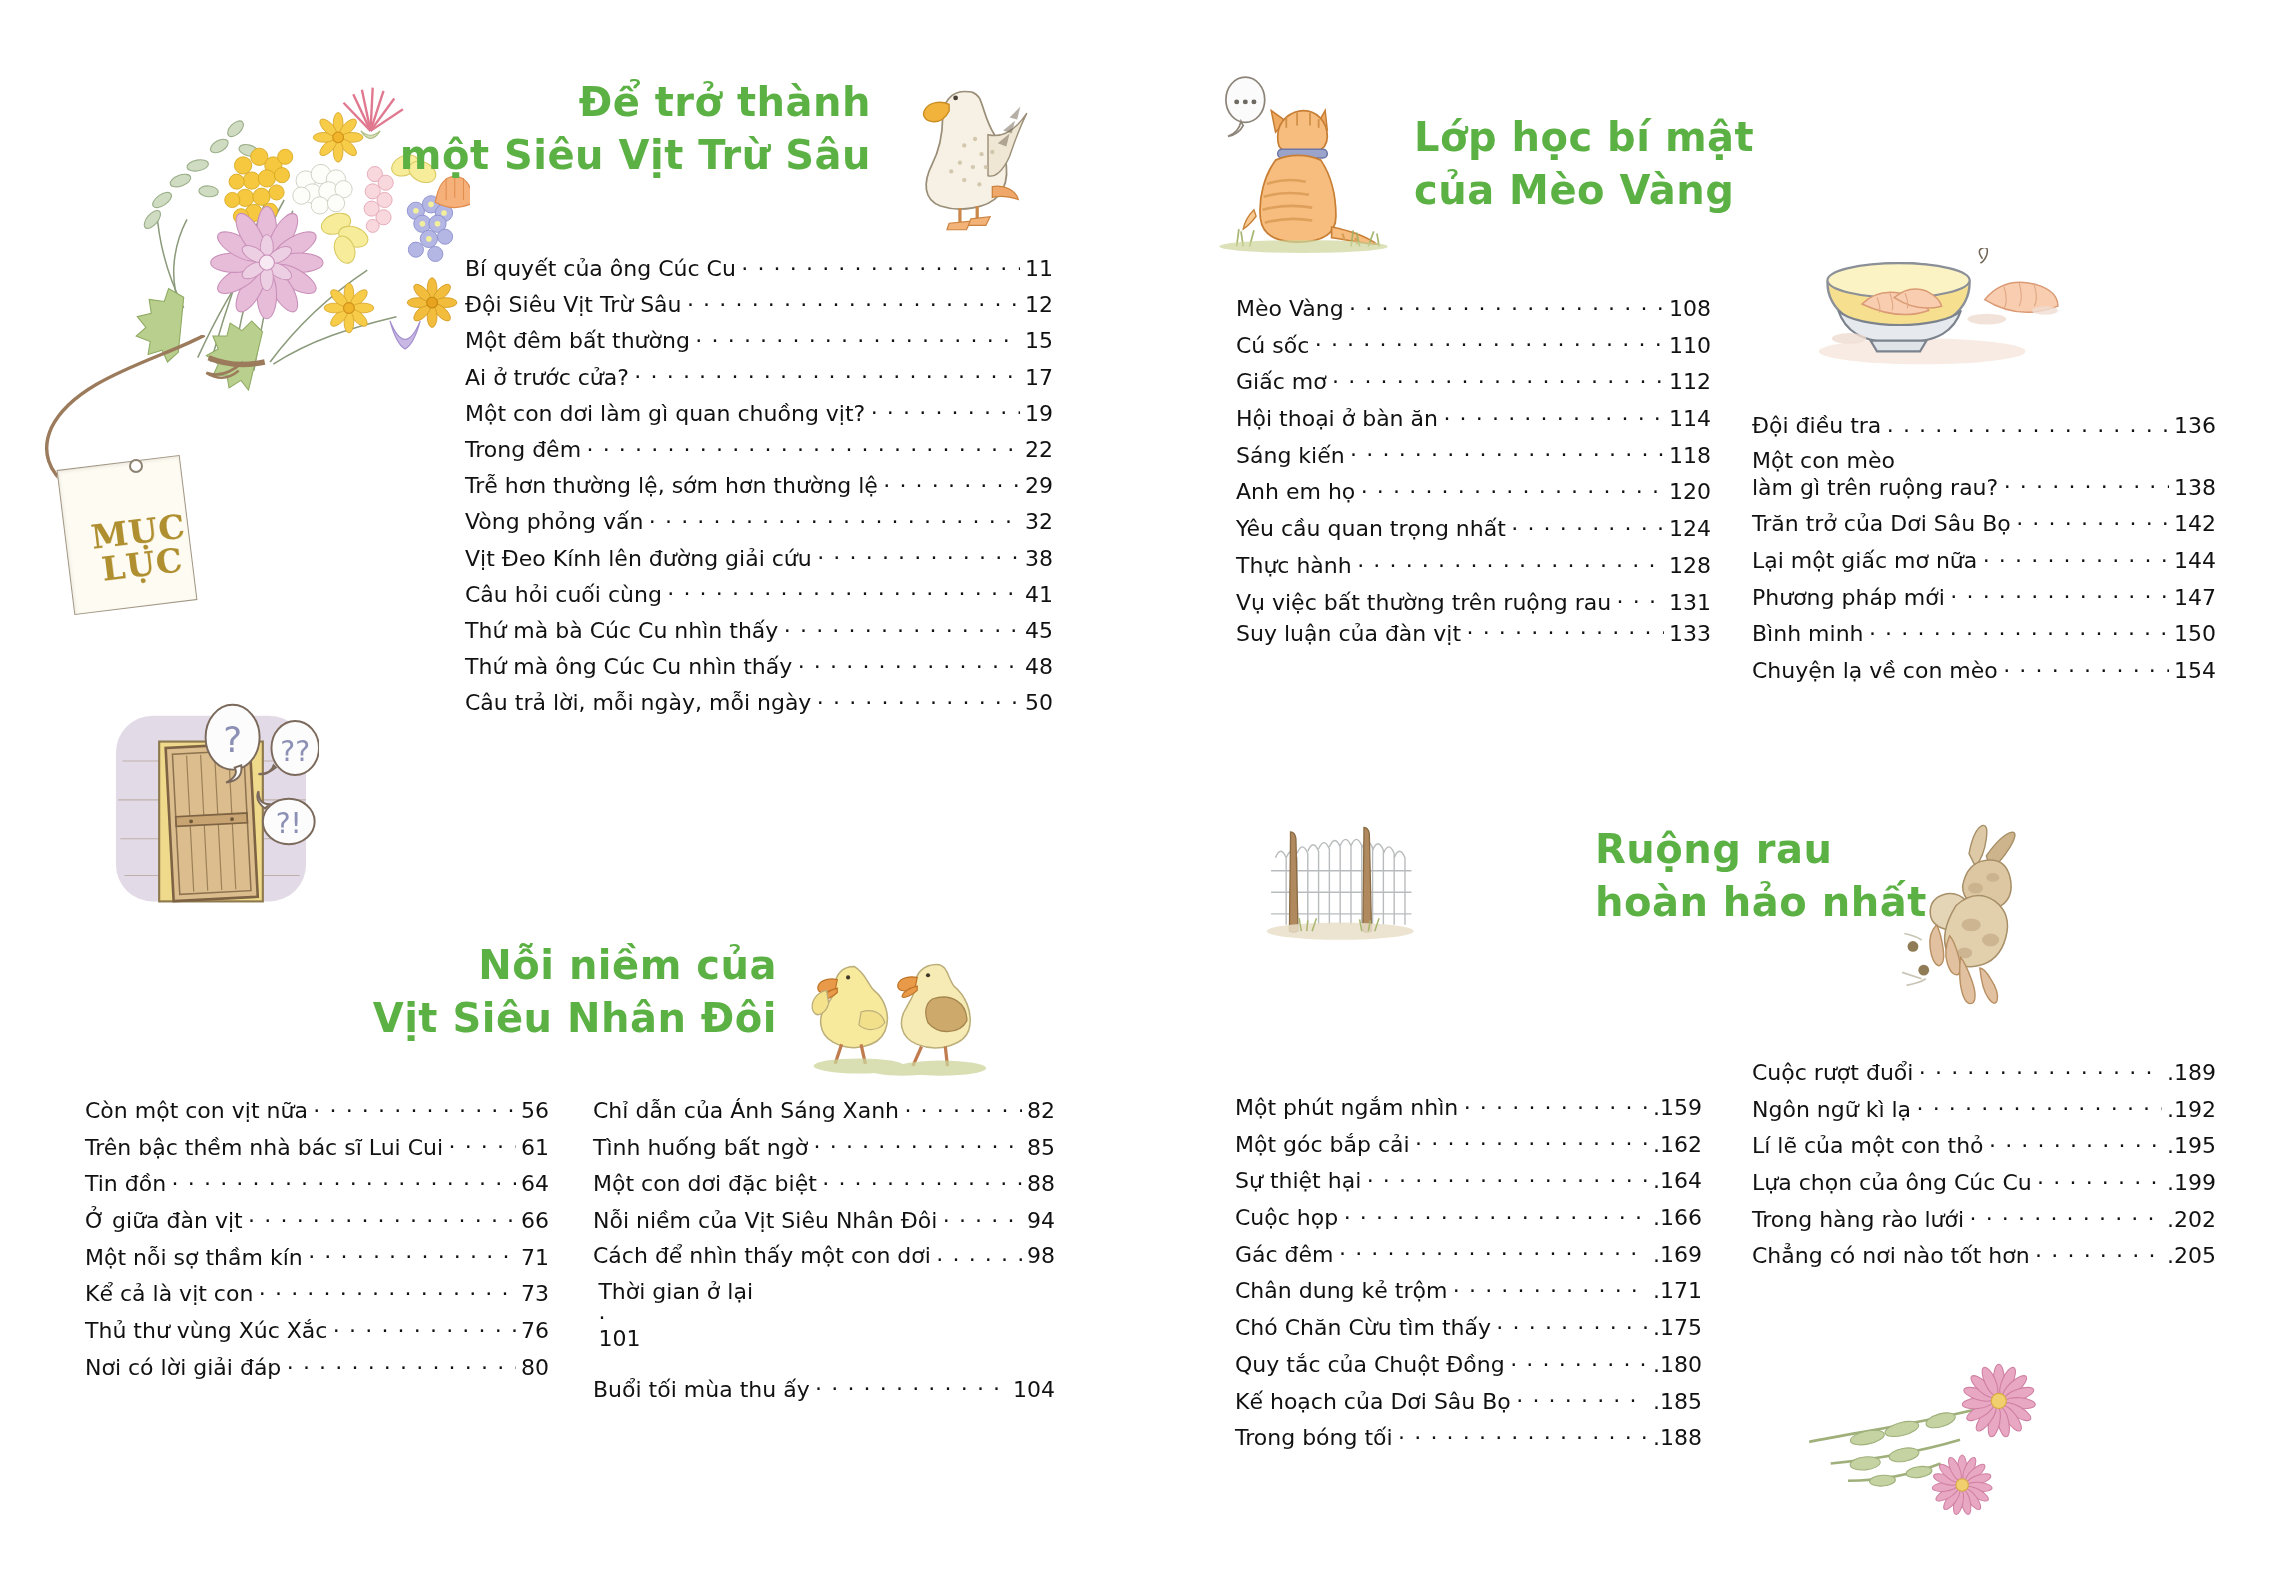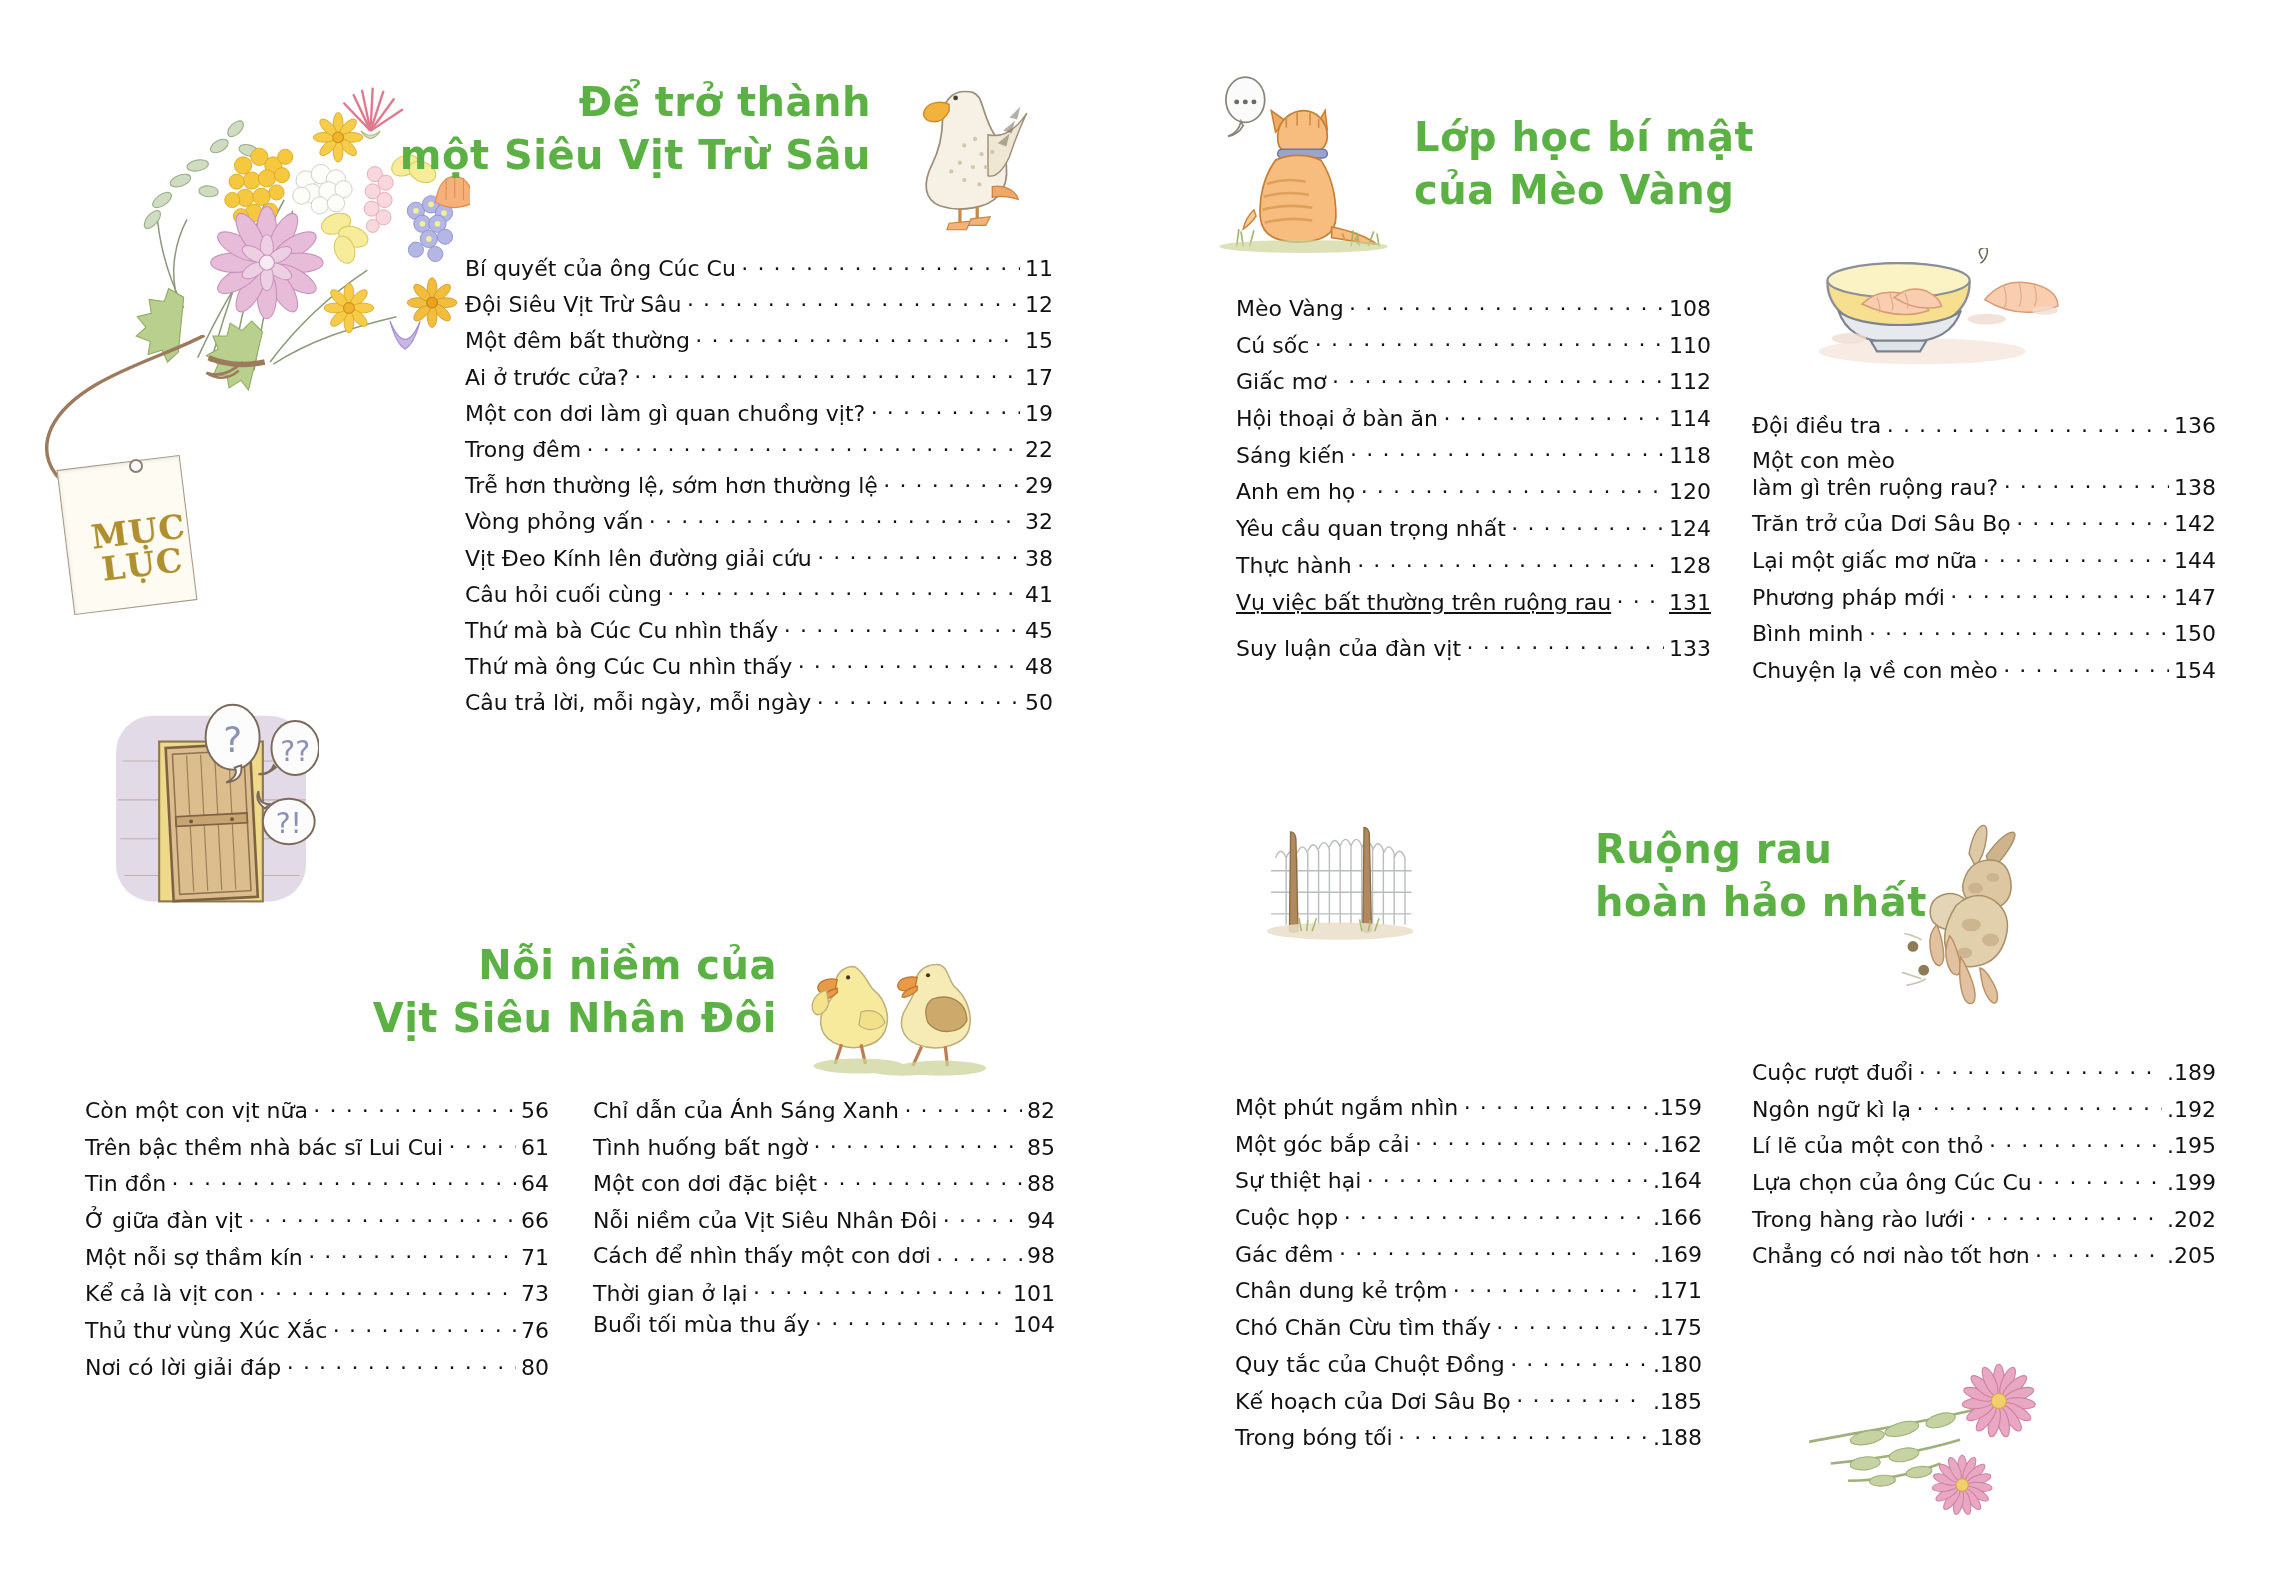--- a/index.html
+++ b/index.html
@@ -754,21 +754,21 @@
     <div class="row" style="margin-bottom:9.7px;">
       <span class="label">Nỗi niềm của Vịt Siêu Nhân Đôi</span>
       <span class="leader"></span>
       <span class="page-no">94</span>
     </div>
     <div class="row" style="margin-bottom:11px;align-items:flex-end;">
       <span class="label">Cách để nhìn thấy một con dơi</span>
       <span class="leader"></span>
       <span class="page-no">98</span>
     </div>
-    <div class="row" style="margin-bottom:4px;">
+    <div class="row" style="margin-bottom:24px;flex-direction:column;">
       <span class="label">Thời gian ở lại</span>
       <span class="leader"></span>
       <span class="page-no">101</span>
     </div>
     <div class="row">
       <span class="label">Buổi tối mùa thu ấy</span>
       <span class="leader"></span>
       <span class="page-no">104</span>
     </div>
   </div>
@@ -810,21 +810,21 @@
     <div class="row" style="margin-bottom:9.7px;">
       <span class="label">Yêu cầu quan trọng nhất</span>
       <span class="leader"></span>
       <span class="page-no">124</span>
     </div>
     <div class="row" style="margin-bottom:9.7px;">
       <span class="label">Thực hành</span>
       <span class="leader"></span>
       <span class="page-no">128</span>
     </div>
-    <div class="row" style="margin-bottom:19px;text-decoration:underline;">
+    <div class="row" style="margin-bottom:4px;">
       <span class="label">Vụ việc bất thường trên ruộng rau</span>
       <span class="leader" style="min-width:5.4px;"></span>
       <span class="page-no">131</span>
     </div>
     <div class="row">
       <span class="label">Suy luận của đàn vịt</span>
       <span class="leader"></span>
       <span class="page-no">133</span>
     </div>
   </div>

